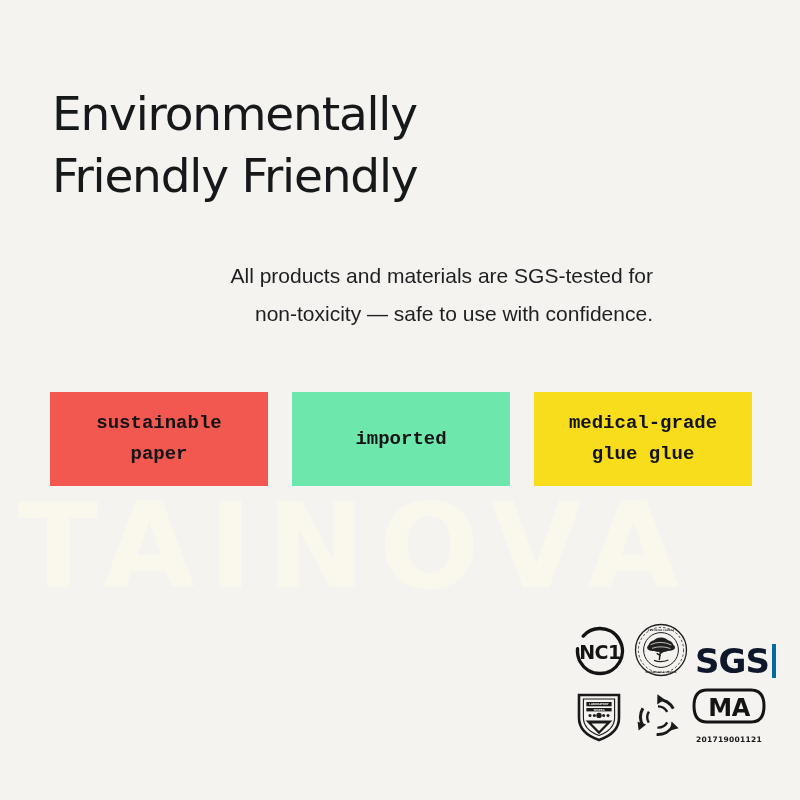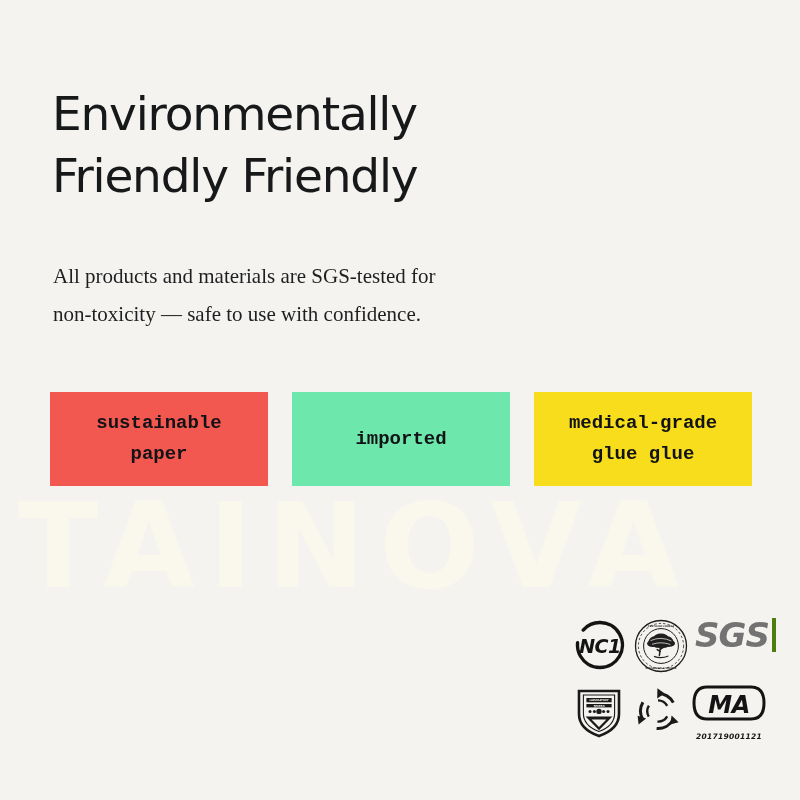--- a/index.html
+++ b/index.html
@@ -54,25 +54,26 @@
     color: #17181a;
   }
   .headline-line { display: block; }
 
   
   .subcopy {
     position: absolute;
     left: 53px;
     top: 236px;
     width: 600px;
-    font-family: Liberation Serif, serif;
+    font-family: Liberation Sans, sans-serif;
     font-weight: 400;
     font-size: 21px;
     line-height: 38px;
     color: #1e1f21;
+    text-align: right;
   }
   .subcopy-line { display: block; }
 
   
   .chips {
     position: absolute;
     left: 50px;
     top: 392px;
     width: 704px;
     height: 94px;
@@ -99,43 +100,42 @@
   
   .cert-block {
     position: absolute;
     left: 573px;
     top: 618px;
     width: 206px;
     height: 128px;
   }
   .cert-row {
     display: flex;
-    align-items: flex-start;
+    align-items: flex-end;
     height: 60px;
-    font-style: italic;
   }
   .cert-row.row-top { justify-content: flex-start; gap: 6px; }
   .cert-row.row-bottom { margin-top: 6px; justify-content: flex-start; gap: 6px; }
 
   .badge {
     display: flex;
     align-items: center;
     justify-content: center;
     color: #1a1a1a;
   }
   .badge svg { display: block; }
 
   .badge-sgs {
     font-family: "DejaVu Sans", sans-serif;
     font-weight: 700;
     font-size: 34px;
     letter-spacing: -1px;
-    color: #737373;
+    color: #0f172a;
     line-height: 1;
-    border-right: 4px solid #4d7c0f;
+    border-right: 4px solid #0369a1;
     padding-right: 3px;
     height: 34px;
     display: flex;
     align-items: center;
   }
 
   .badge-cma-wrap {
     display: flex;
     flex-direction: column;
     align-items: center;

